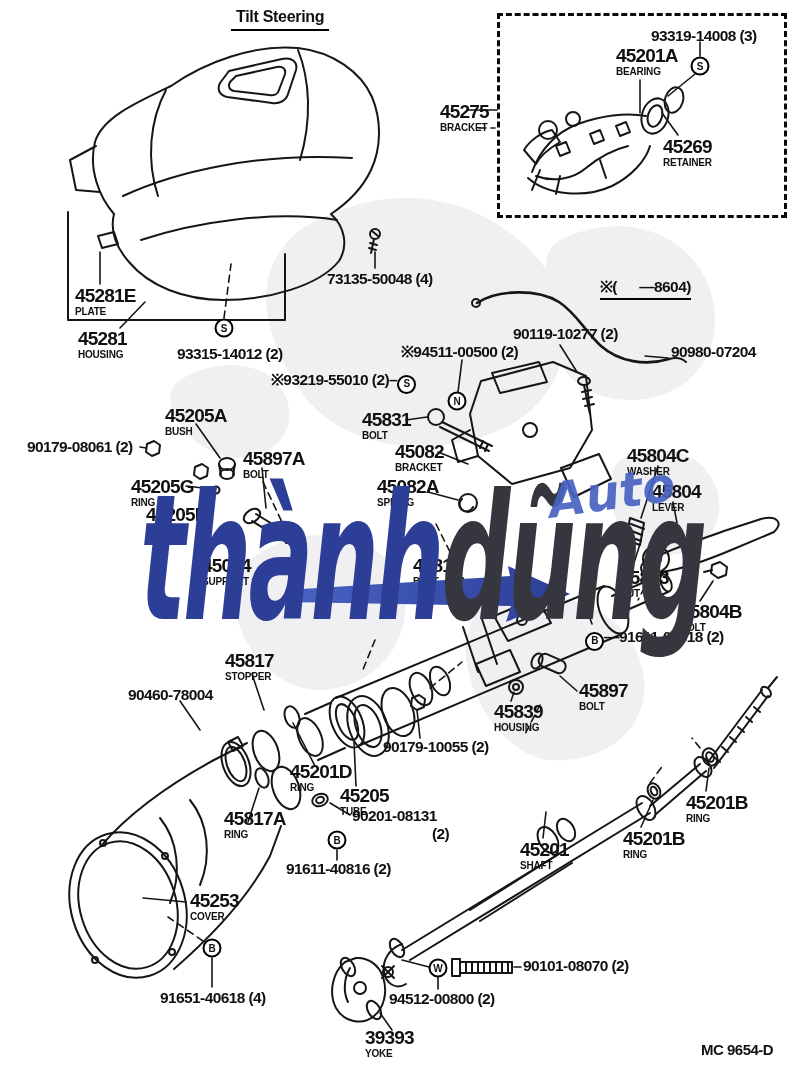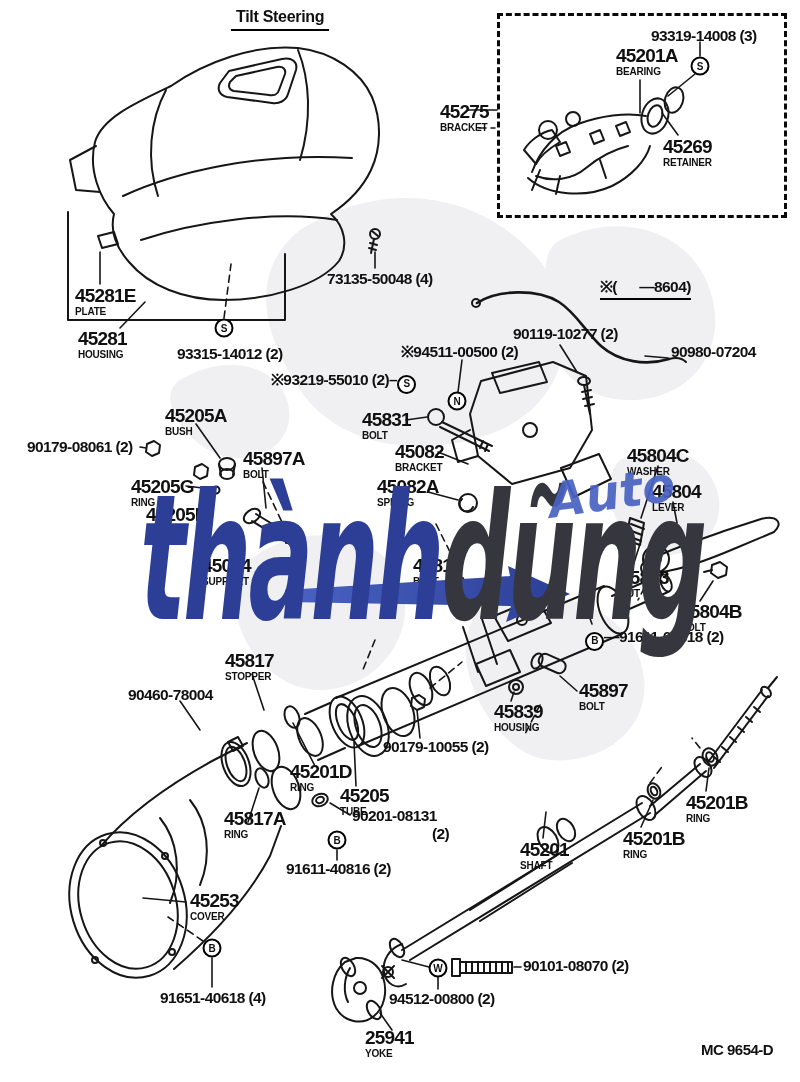--- a/index.html
+++ b/index.html
@@ -301,21 +301,21 @@
       <div class="label md" style="left: 432px; top: 826px;"><div class="pn">(2)</div></div>
       <div class="label lg" style="left: 224px; top: 809px;"><div class="pn">45817A</div><div class="sub">RING</div></div>
       <div class="label md" style="left: 286px; top: 861px;"><div class="pn">91611-40816 (2)</div></div>
       <div class="label lg" style="left: 190px; top: 891px;"><div class="pn">45253</div><div class="sub">COVER</div></div>
       <div class="label md" style="left: 160px; top: 990px;"><div class="pn">91651-40618 (4)</div></div>
       <div class="label lg" style="left: 520px; top: 840px;"><div class="pn">45201</div><div class="sub">SHAFT</div></div>
       <div class="label lg" style="left: 623px; top: 829px;"><div class="pn">45201B</div><div class="sub">RING</div></div>
       <div class="label lg" style="left: 686px; top: 793px;"><div class="pn">45201B</div><div class="sub">RING</div></div>
       <div class="label md" style="left: 523px; top: 958px;"><div class="pn">90101-08070 (2)</div></div>
       <div class="label md" style="left: 389px; top: 991px;"><div class="pn">94512-00800 (2)</div></div>
-      <div class="label lg" style="left: 365px; top: 1028px;"><div class="pn">25941</div><div class="sub">YOKE</div></div>
+      <div class="label lg" style="left: 365px; top: 1028px;"><div class="pn">39393</div><div class="sub">YOKE</div></div>
       <span class="circ abs" style="left: 700px; top: 66px;">S</span>
       <span class="circ abs" style="left: 224px; top: 328px;">S</span>
       <span class="circ abs" style="left: 457px; top: 401px;">N</span>
       <span class="circ abs" style="left: 337px; top: 840px;">B</span>
       <span class="circ abs" style="left: 212px; top: 948px;">B</span>
       <span class="circ abs" style="left: 438px; top: 968px;">W</span>
     </div>
 
   <div class="wm">
     <svg class="wm-swoosh" width="600" height="245">

